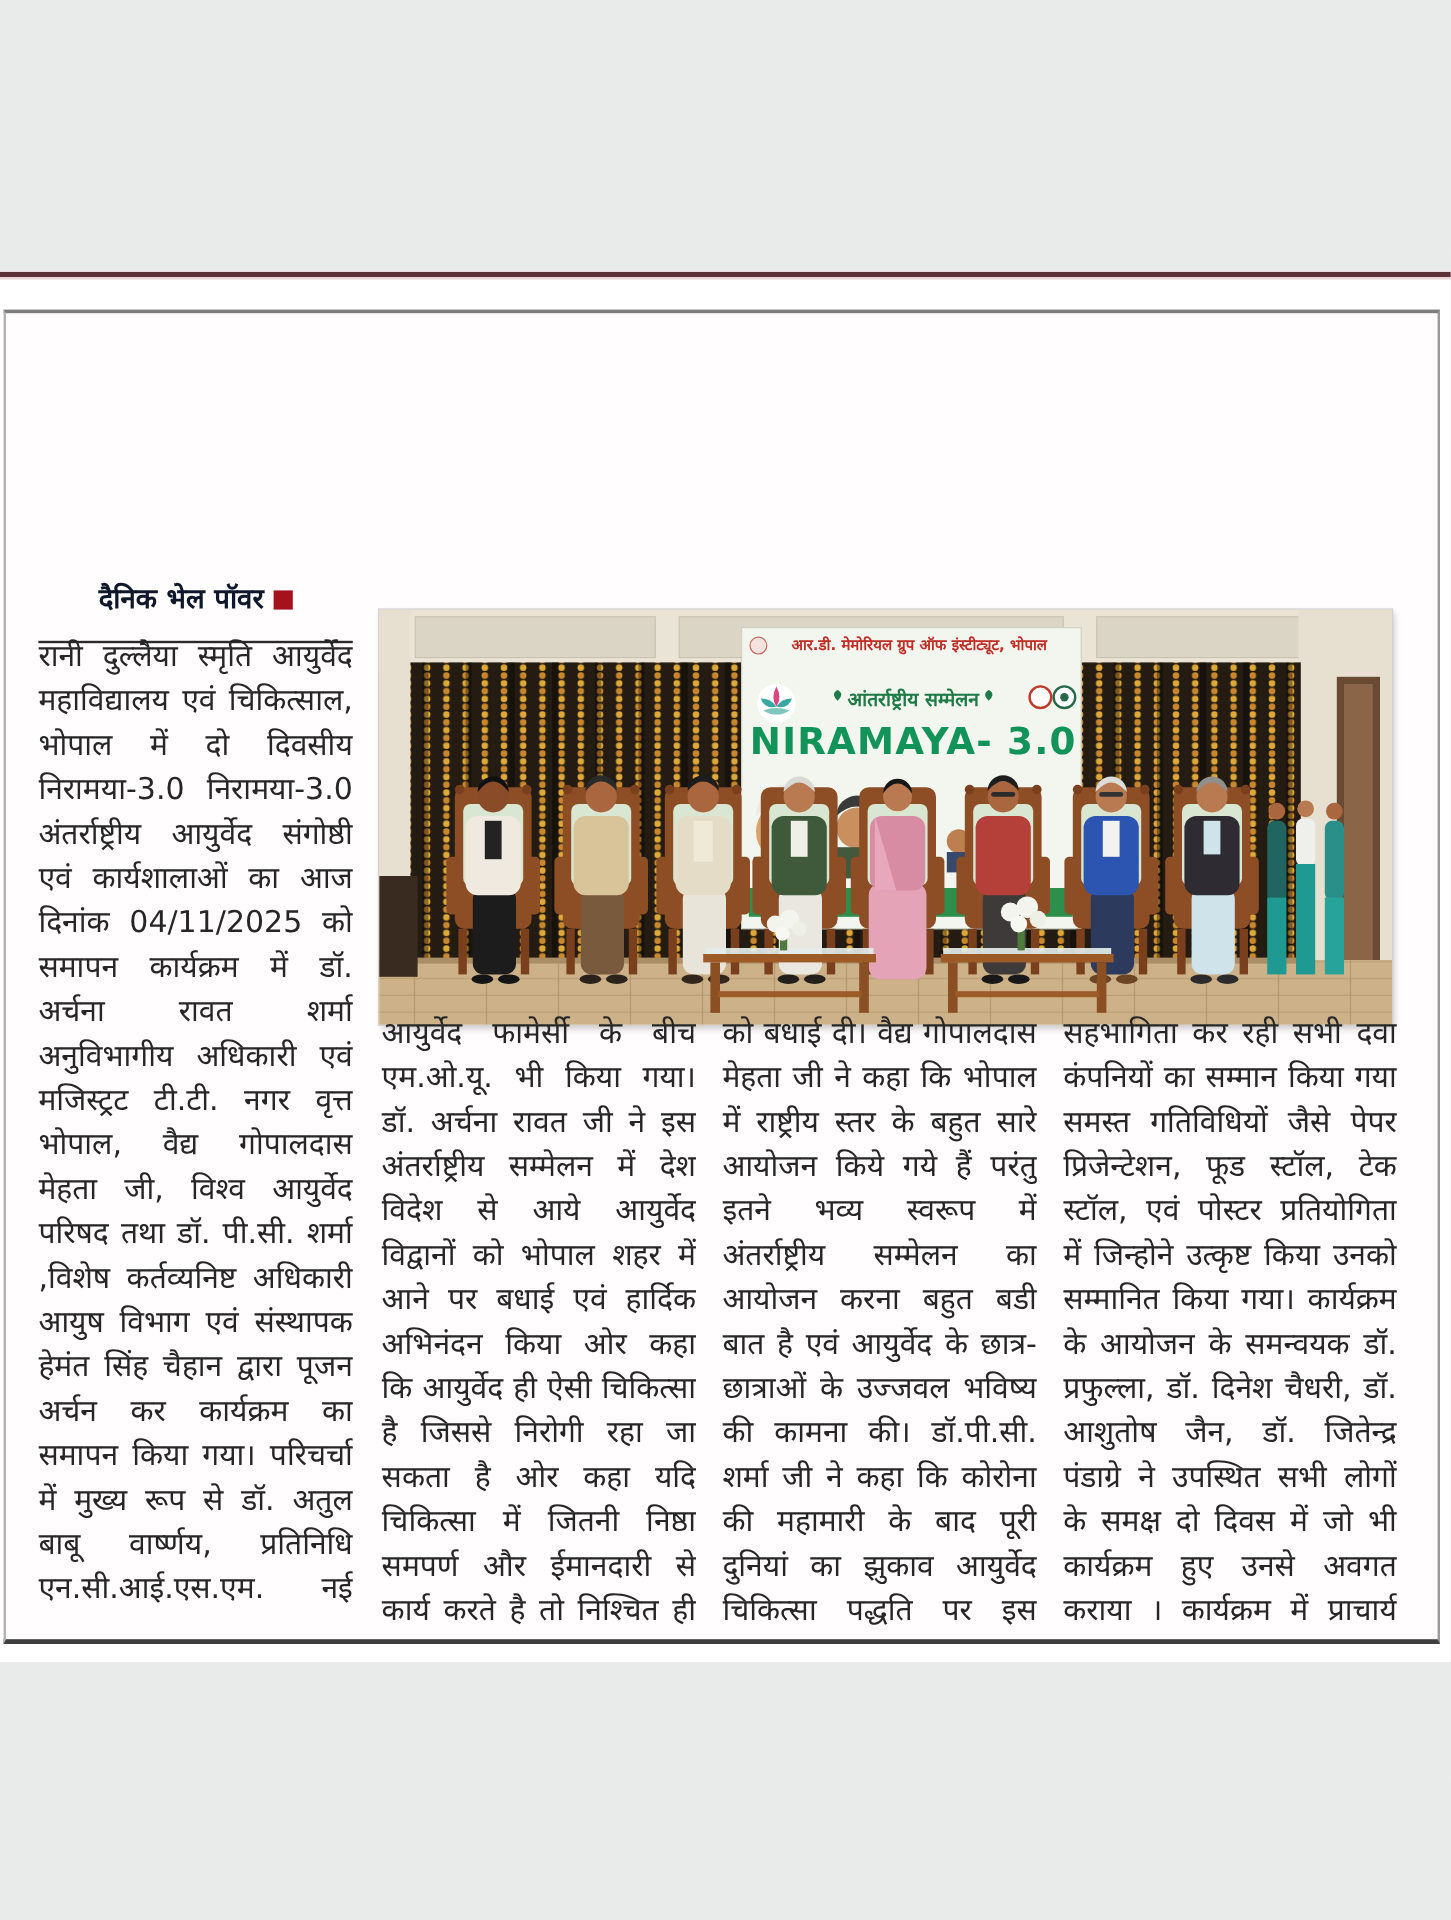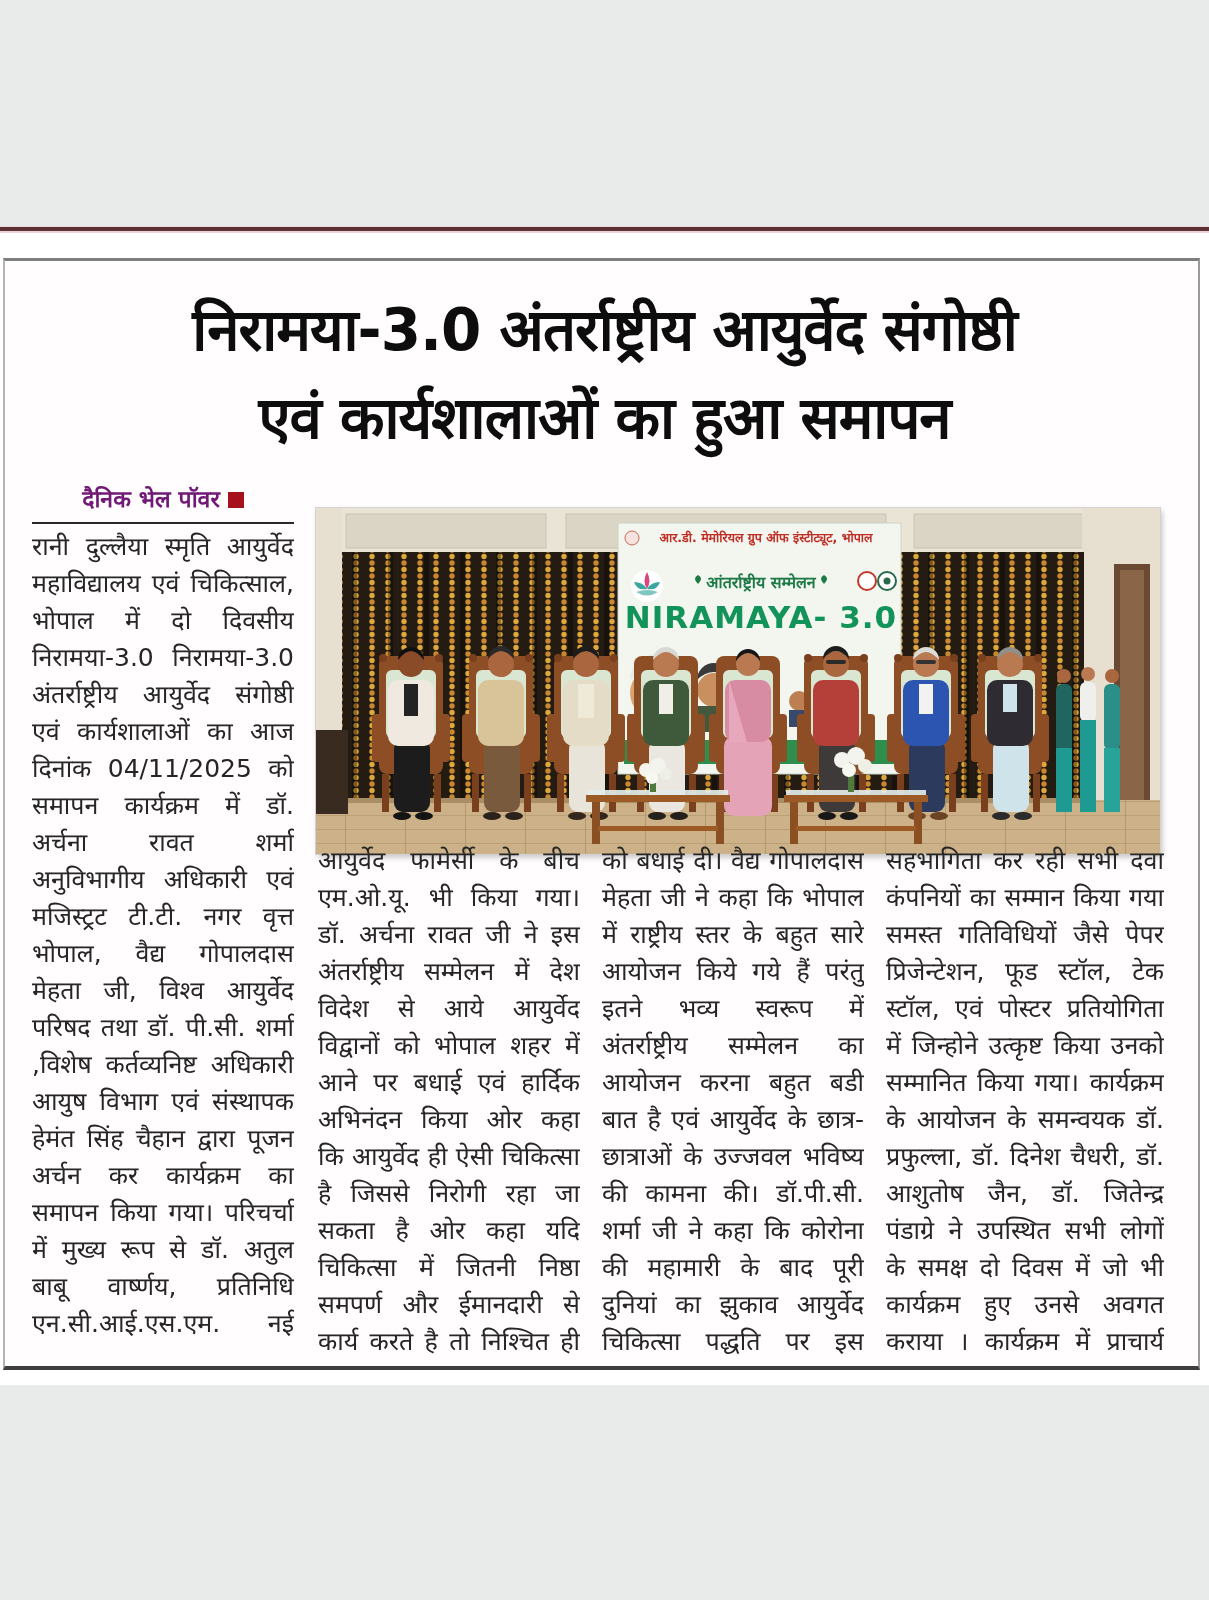--- a/index.html
+++ b/index.html
@@ -7,45 +7,41 @@
   .page{position:relative;width:1209px;height:1600px;background:#e9eaea;overflow:hidden;}
   .top-rule{position:absolute;top:226px;left:0;width:1209px;height:7px;
     background:linear-gradient(#efd9dc 0 1px,#5d3138 1px 5px,#ecd3d6 5px 7px);}
   .paper{position:absolute;top:233px;left:0;width:1209px;height:1152px;background:#ffffff;}
   .article-frame{position:absolute;top:258px;left:3px;width:1193px;height:1105px;background:#fffdfd;
     border-top:3px solid #7e7e7e;border-left:2px solid #b3b3b3;border-right:2px solid #9a9a9a;border-bottom:4px solid #3f3f3f;}
   .headline{position:absolute;top:286px;left:20px;width:1169px;text-align:center;
     font-weight:900;font-size:58px;line-height:88px;color:#0d0d0d;letter-spacing:-1px;}
   .headline span{display:block;}
   .byline{position:absolute;top:482px;left:32px;width:262px;text-align:center;
-    font-size:23px;font-weight:700;color:#701a75;padding-bottom:8px;border-bottom:2px solid #2a2a2a;}
+    font-size:23px;font-weight:700;color:#0f172a;padding-bottom:20px;border-bottom:2px solid #2a2a2a;}
   .byline .sq{display:inline-block;width:16px;height:16px;margin-left:8px;vertical-align:-1px;background:#a6121b;}
   .bodycol{position:absolute;font-size:25px;line-height:37px;color:#262626;text-align:justify;overflow:hidden;}
   .col1{top:528px;left:32px;width:262px;height:812px;}
   .col2{top:842px;left:318px;width:262px;height:520px;}
   .col3{top:842px;left:602px;width:262px;height:520px;}
   .col4{top:842px;left:886px;width:278px;height:520px;}
   .photo{position:absolute;top:508px;left:316px;width:844px;height:346px;
     box-shadow:0 0 0 1px #d2d2d2, 2px 3px 6px rgba(0,0,0,.25);background:#e8e2d4;}
   .photo svg{display:block;}
 </style>
 </head>
 <body>
 
 <div class="page">
 
   <div class="top-rule"></div>
   <div class="paper"></div>
 
   <div class="article-frame"></div>
 
-  <div class="headline">
-    <span>निरामया-3.0 अंतर्राष्ट्रीय आयुर्वेद संगोष्ठी</span>
-    <span>एवं कार्यशालाओं का हुआ समापन</span>
-  </div>
 
   <div class="byline"><span>दैनिक भेल पॉवर</span><span class="sq"></span></div>
 
   <div class="bodycol col1">रानी दुल्लैया स्मृति आयुर्वेद महाविद्यालय एवं चिकित्साल, भोपाल में दो दिवसीय निरामया-3.0 निरामया-3.0 अंतर्राष्ट्रीय आयुर्वेद संगोष्ठी एवं कार्यशालाओं का आज दिनांक 04/11/2025 को समापन कार्यक्रम में डॉ. अर्चना रावत शर्मा अनुविभागीय अधिकारी एवं मजिस्ट्रट टी.टी. नगर वृत्त भोपाल, वैद्य गोपालदास मेहता जी, विश्व आयुर्वेद परिषद तथा डॉ. पी.सी. शर्मा ,विशेष कर्तव्यनिष्ट अधिकारी आयुष विभाग एवं संस्थापक हेमंत सिंह चैहान द्वारा पूजन अर्चन कर कार्यक्रम का समापन किया गया। परिचर्चा में मुख्य रूप से डॉ. अतुल बाबू वार्ष्णय, प्रतिनिधि एन.सी.आई.एस.एम. नई दिल्ली, डॉ. नितिन अग्रवाल, नई दिल्ली, इंडोनेशिया से पदमश्री इंद्रा मनुआवा, जर्मनी से डॉ. स्टेफेनियां लॉरेंज, स्वजरलैंड से डॉ. मार्टिना होसेल, अमेरिका से डॉ. नाओमी स्कॉट, डॉ. पवन गोडतवार, से कार्यक्रम में सम्मिलित हुए। डॉ गौरांग जोशी, अर्थव आयुर्वेद, राजकोट गुजरात एवं रानी दुल्लैया</div>
 
   <div class="photo">
     <svg width="844" height="346" viewBox="0 0 844 346" xmlns="http://www.w3.org/2000/svg">
       <defs>
         <pattern id="garland" width="16" height="13" patternUnits="userSpaceOnUse">
           <rect width="16" height="13" fill="#241b12"></rect>

